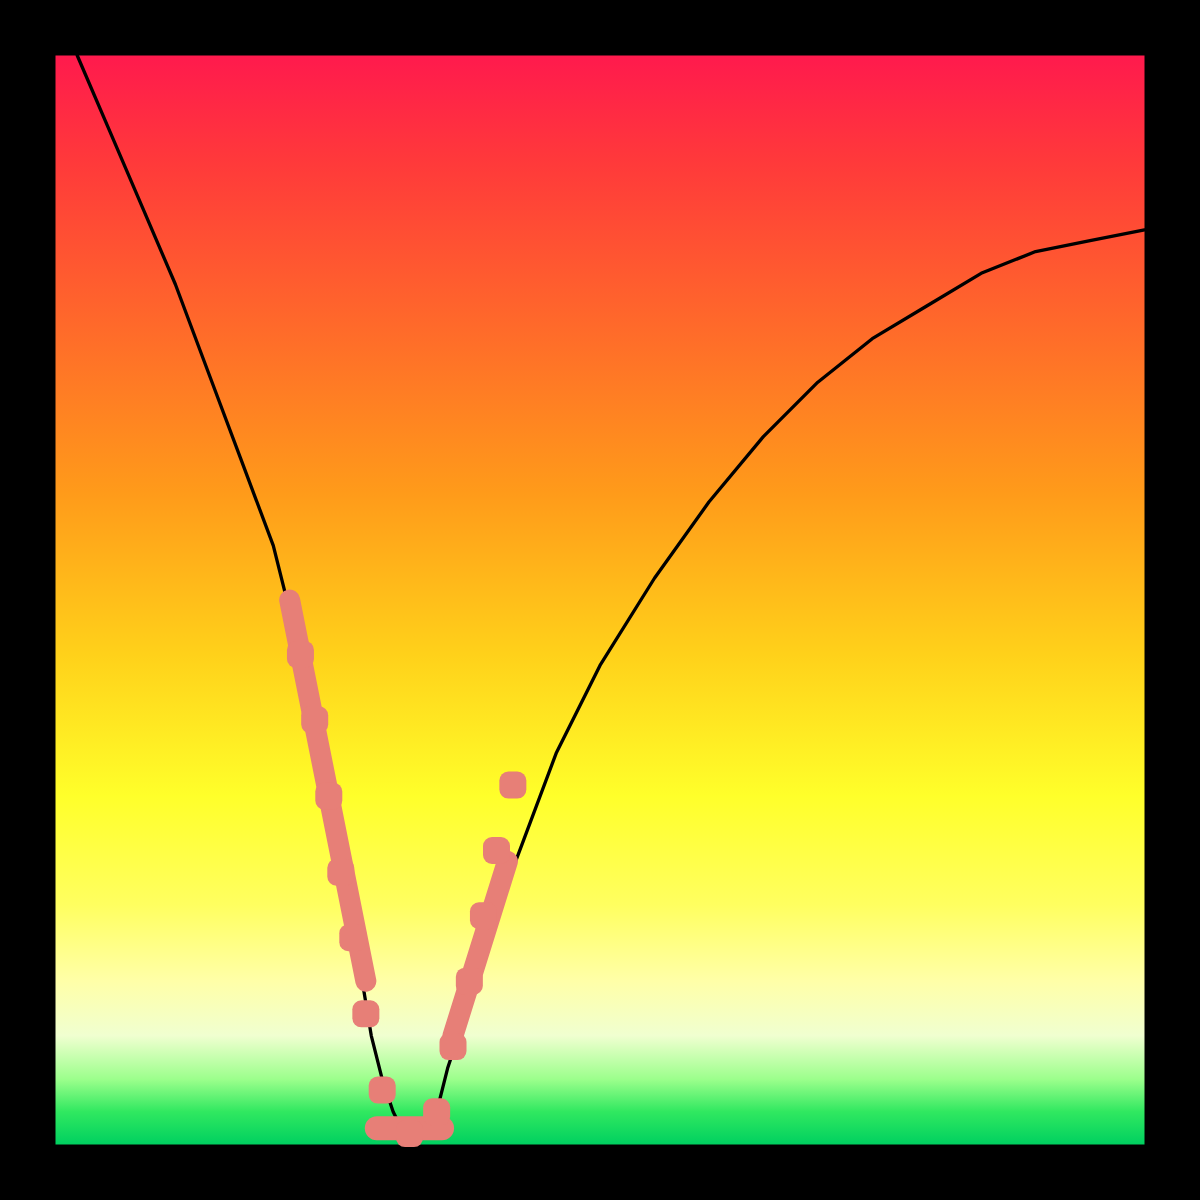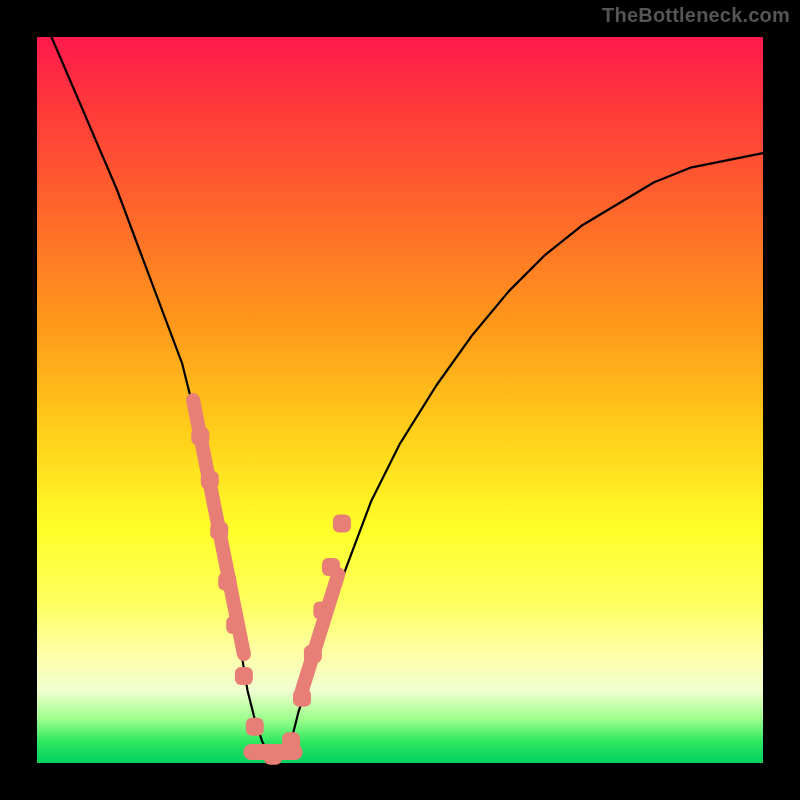--- a/index.html
+++ b/index.html
@@ -56,21 +56,20 @@
     width: 726px;
     height: 726px;
     overflow: visible;
   }
 </style>
 </head>
 <body>
 
 <div class="frame">
   <div class="plot-area"></div>
-  <div class="watermark">TheBottleneck.com</div>
   <svg class="overlay" viewBox="0 0 726 726">
     <g id="curve-group">
         <path d="M14.5 0.0 L36.3 50.8 L58.1 101.6 L79.9 152.5 L101.6 210.5 L123.4 268.6 L145.2 326.7 L159.7 384.8 L174.2 435.6 L181.5 479.2 L188.8 522.7 L196.0 566.3 L203.3 609.8 L210.5 653.4 L217.8 682.4 L225.1 704.2 L232.3 718.7 L239.6 726.0 L246.8 718.7 L254.1 704.2 L261.4 675.2 L275.9 631.6 L290.4 580.8 L312.2 522.7 L334.0 464.6 L363.0 406.6 L399.3 348.5 L435.6 297.7 L471.9 254.1 L508.2 217.8 L544.5 188.8 L580.8 167.0 L617.1 145.2 L653.4 130.7 L689.7 123.4 L726.0 116.2 " fill="none" stroke="#000" stroke-width="2.2" stroke-linecap="round" stroke-linejoin="round"></path>
       </g>
     <g id="highlight-group">
         <path d="M156.1 363.0 L206.9 617.1 " fill="none" stroke="#e77f77" stroke-width="14" stroke-linecap="round"></path>
         <path d="M265.0 653.4 L301.3 537.2 " fill="none" stroke="#e77f77" stroke-width="14" stroke-linecap="round"></path>
       </g>
     <g id="flat-group">
         <path d="M214.2 715.1 L257.7 715.1 " fill="none" stroke="#e77f77" stroke-width="16" stroke-linecap="round"></path>

